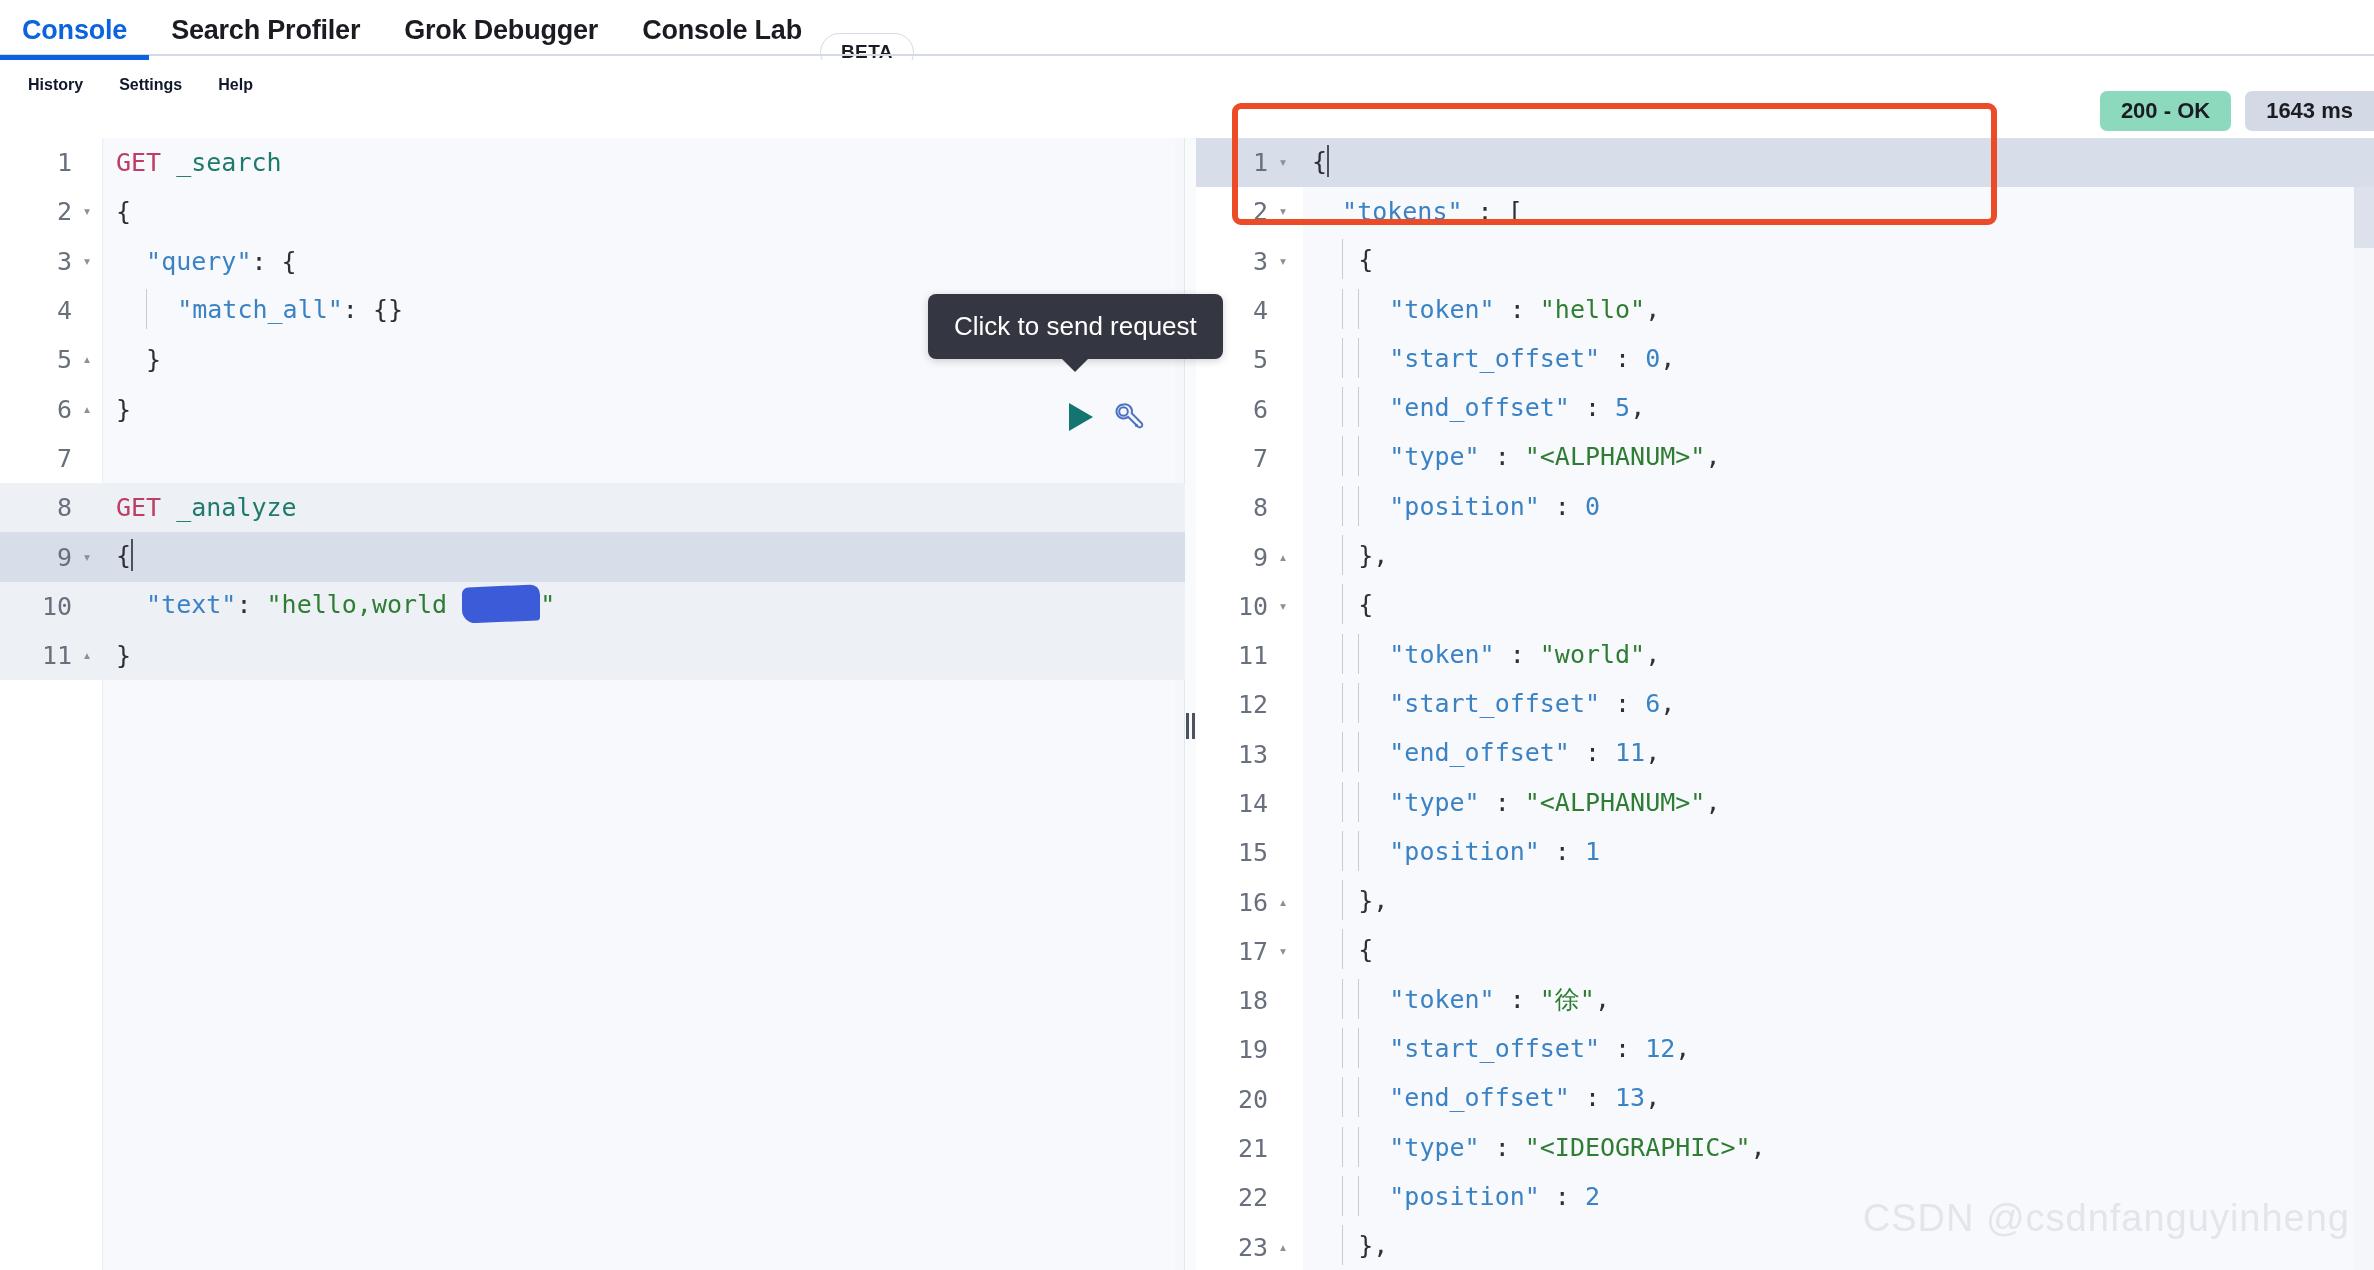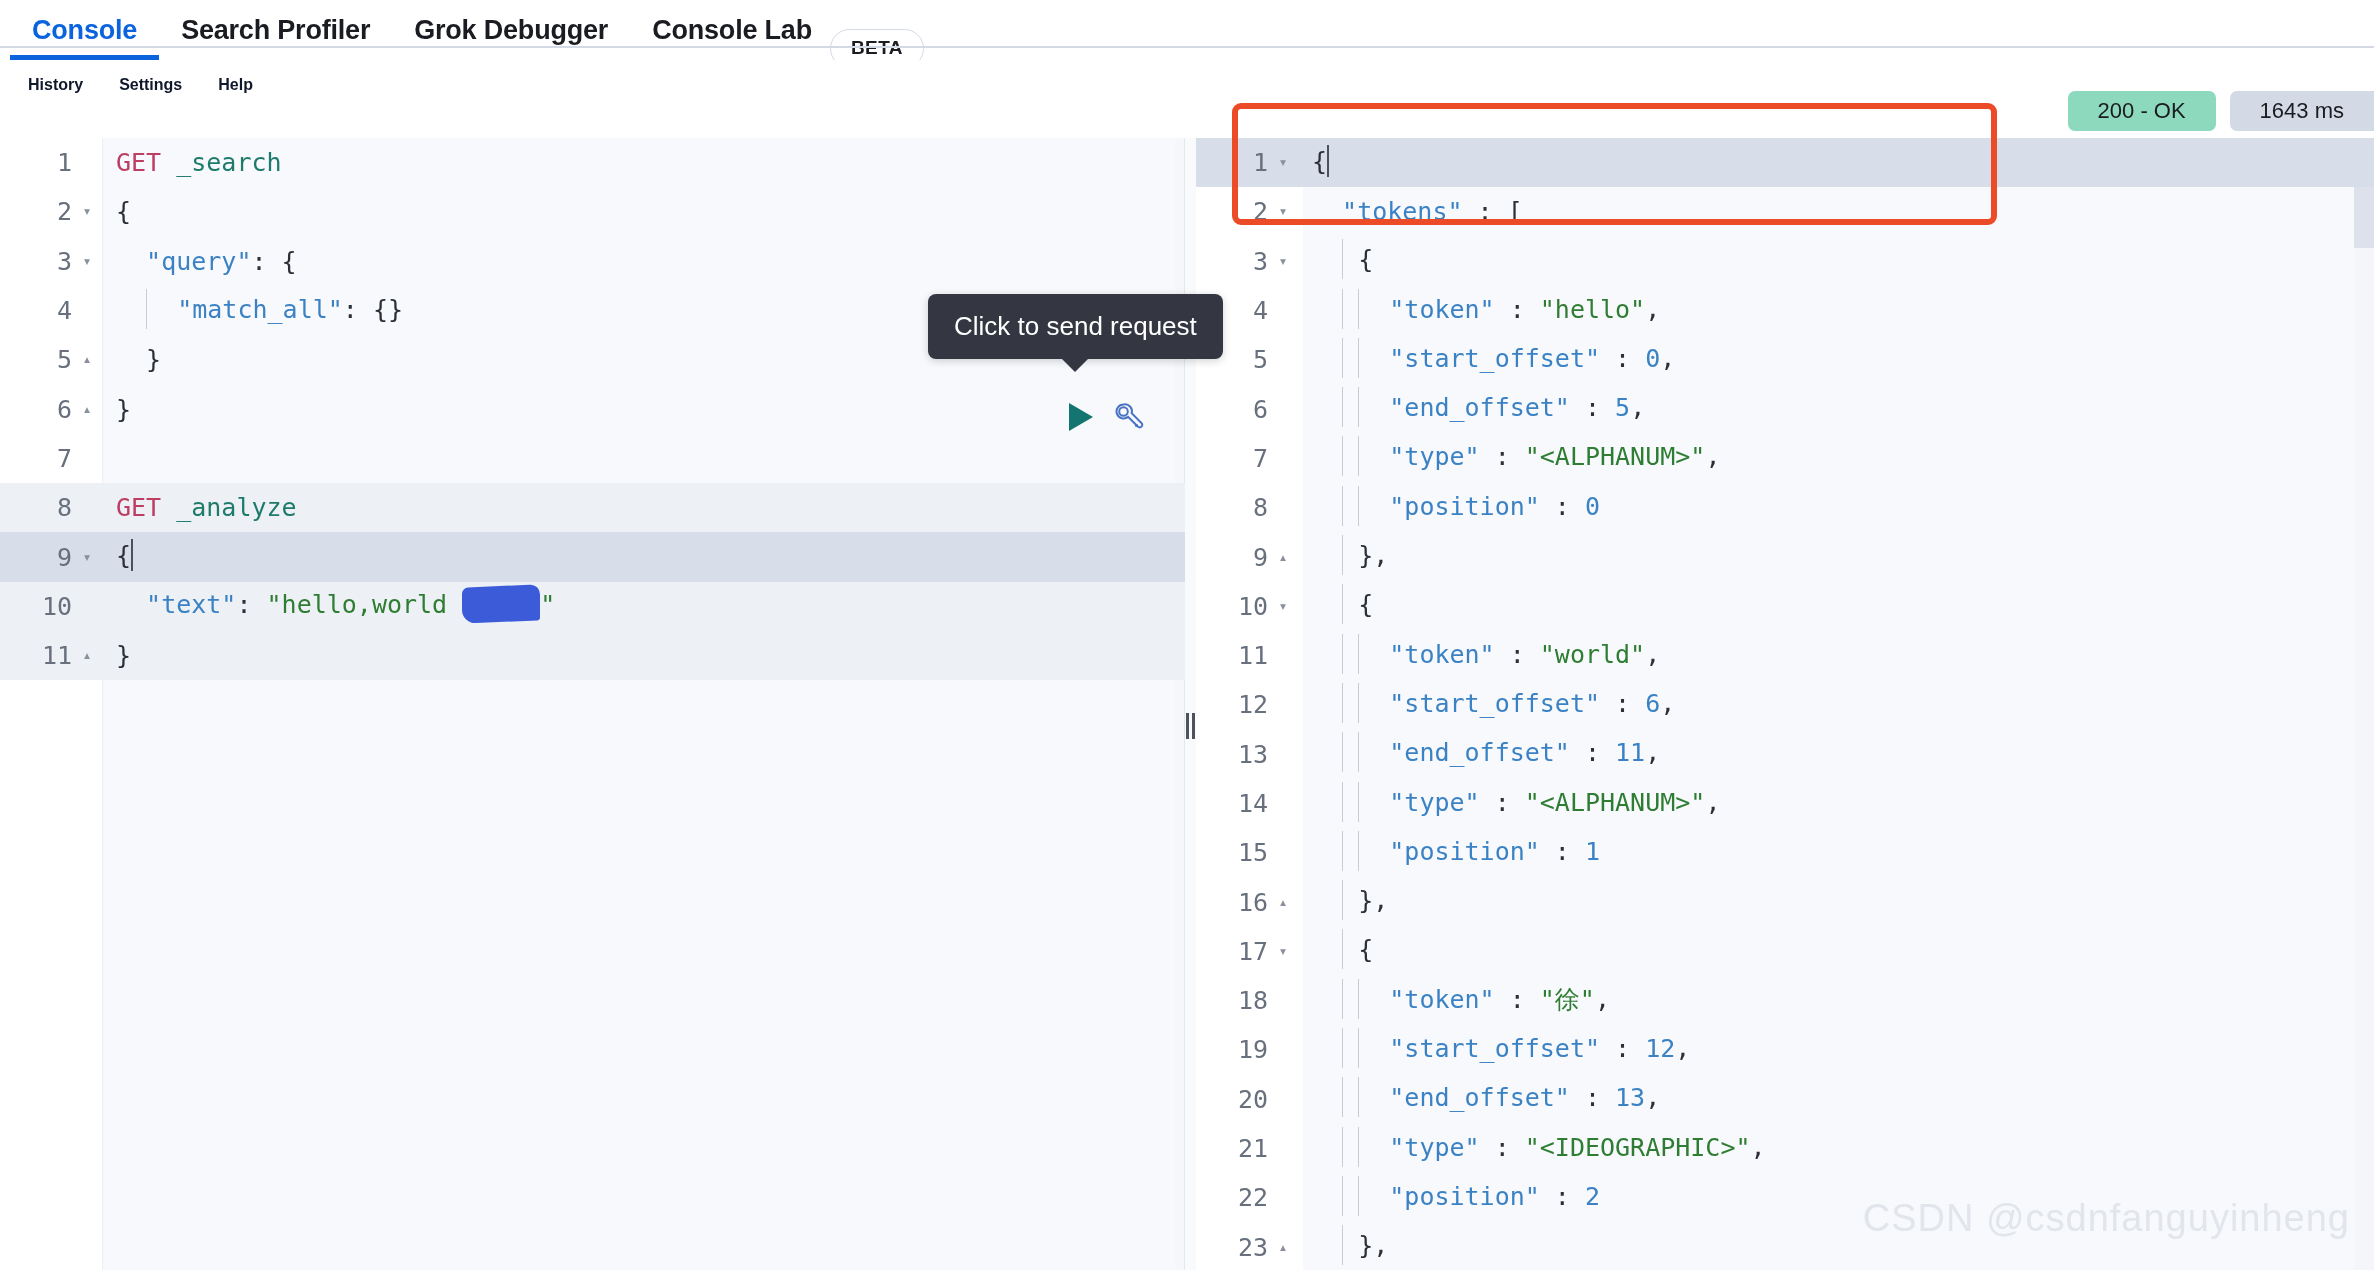--- a/index.html
+++ b/index.html
@@ -17,25 +17,24 @@
     width: 2374px;
     height: 1270px;
     background: #FFFFFF;
   }
 
   
   .tabbar {
     position: absolute;
     top: 0; left: 0;
     width: 2374px;
-    height: 48px;
+    height: 56px;
     background: #FFFFFF;
     display: flex;
     align-items: flex-start;
-    padding-left: 10px;
   }
   .tabbar::after {
     content: "";
     position: absolute;
     left: 0; bottom: 0;
     width: 2374px;
     height: 2px;
     background: #D3DAE6;
   }
   .tab {
@@ -99,24 +98,24 @@
   .status-row {
     position: absolute;
     top: 91px;
     right: 0;
     display: flex;
     align-items: center;
     gap: 14px;
     z-index: 8;
   }
   .pill {
-    padding: 7px 30px;
+    padding: 7px 21px;
     border-radius: 7px;
     font-size: 22px;
-    font-weight: 400;
+    font-weight: 700;
     color: #1A1C21;
     white-space: nowrap;
   }
   .pill.ok   { background: #8DD9BE; }
   .pill.time { background: #D3DAE6; border-radius: 7px 0 0 7px; }
 
   
   .pane-wrap {
     position: absolute;
     top: 138px; left: 0;

